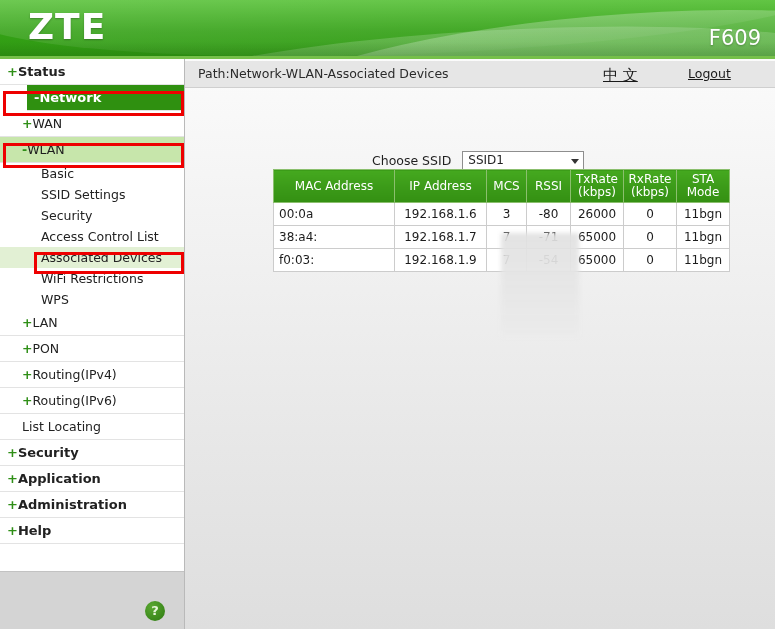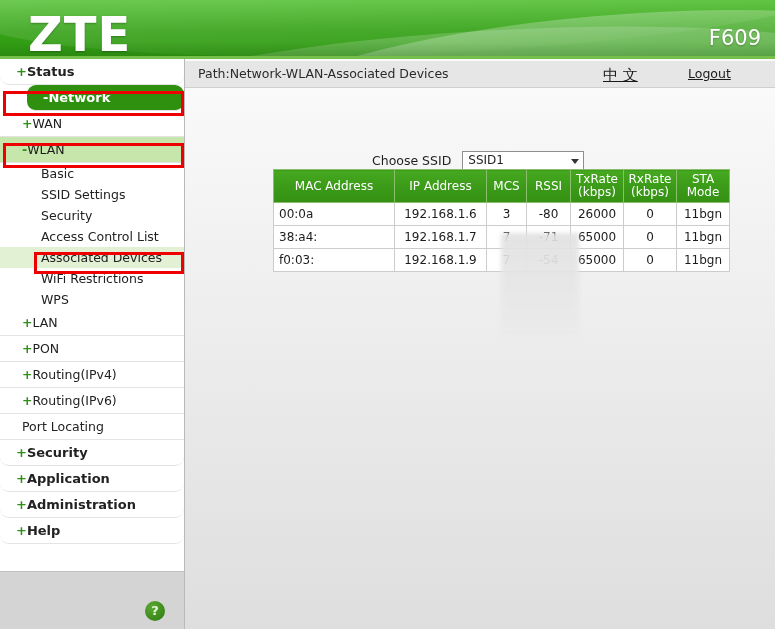--- a/index.html
+++ b/index.html
@@ -43,21 +43,21 @@
     border-radius: 50%;
     background: linear-gradient(180deg, rgba(255,255,255,0.18), rgba(255,255,255,0.0));
     transform: rotate(-3deg);
   }
   .banner .darkbase {
     position: absolute; left:0; bottom:0; width:775px; height: 14px;
     background: linear-gradient(180deg, rgba(0,0,0,0.0), rgba(0,0,0,0.10));
   }
   .logo {
     position: absolute; left: 28px; top: 6px;
-    font-size: 48px; font-weight: bold; letter-spacing: 1px;
+    font-size: 36px; font-weight: bold; letter-spacing: 1px;
     color: #ffffff;
     font-family: "DejaVu Sans", "Liberation Sans", sans-serif;
     text-shadow: 0 1px 2px rgba(0,0,0,0.28);
     text-align: center;
   }
   .model {
     position: absolute; right: 14px; top: 26px;
     font-size: 21px; color: #ffffff;
     text-shadow: 0 1px 2px rgba(0,0,0,0.25);
   }
@@ -77,21 +77,21 @@
     position: relative;
     height: 26px;
     line-height: 26px;
     border-bottom: 1px solid #e3e3e3;
     font-size: 12.5px;
     color: #222;
     white-space: nowrap;
     cursor: pointer;
   }
   .menu-item .sign { color: #2f8f17; font-weight: bold; }
-  .lvl0 { padding-left: 16px; font-weight: bold; font-size: 13px; border-radius: 9px; }
+  .lvl0 { padding-left: 7px; font-weight: bold; font-size: 13px; }
   .lvl1 { padding-left: 22px; }
   .lvl2 { padding-left: 41px; border-bottom: none; height: 21px; line-height: 21px; }
   .mi-active-dark {
     background: #2f9010; color: #ffffff; margin-left: 27px;
   }
   .mi-active-dark .sign { color: #ffffff; }
   .mi-active-light {
     background: #c7e6ab; color: #1d1d1d;
   }
   .mi-sub-active { background: #e2f0d4; }
@@ -237,21 +237,21 @@
         <div class="menu-item lvl2 "><span>SSID Settings</span></div>
         <div class="menu-item lvl2 "><span>Security</span></div>
         <div class="menu-item lvl2 "><span>Access Control List</span></div>
         <div class="menu-item lvl2 mi-sub-active"><span>Associated Devices</span></div>
         <div class="menu-item lvl2 "><span>WiFi Restrictions</span></div>
         <div class="menu-item lvl2 "><span>WPS</span></div>
         <div class="menu-item lvl1 "><span class="sign">+</span><span>LAN</span></div>
         <div class="menu-item lvl1 "><span class="sign">+</span><span>PON</span></div>
         <div class="menu-item lvl1 "><span class="sign">+</span><span>Routing(IPv4)</span></div>
         <div class="menu-item lvl1 "><span class="sign">+</span><span>Routing(IPv6)</span></div>
-        <div class="menu-item lvl1 "><span>Port Locating</span></div>
+        <div class="menu-item lvl1 "><span>List Locating</span></div>
         <div class="menu-item lvl0 "><span class="sign">+</span><span>Security</span></div>
         <div class="menu-item lvl0 "><span class="sign">+</span><span>Application</span></div>
         <div class="menu-item lvl0 "><span class="sign">+</span><span>Administration</span></div>
         <div class="menu-item lvl0 "><span class="sign">+</span><span>Help</span></div>
       </div>
     <div class="sidebar-footer">
       <div class="help-icon">?</div>
     </div>
   </div>
 

